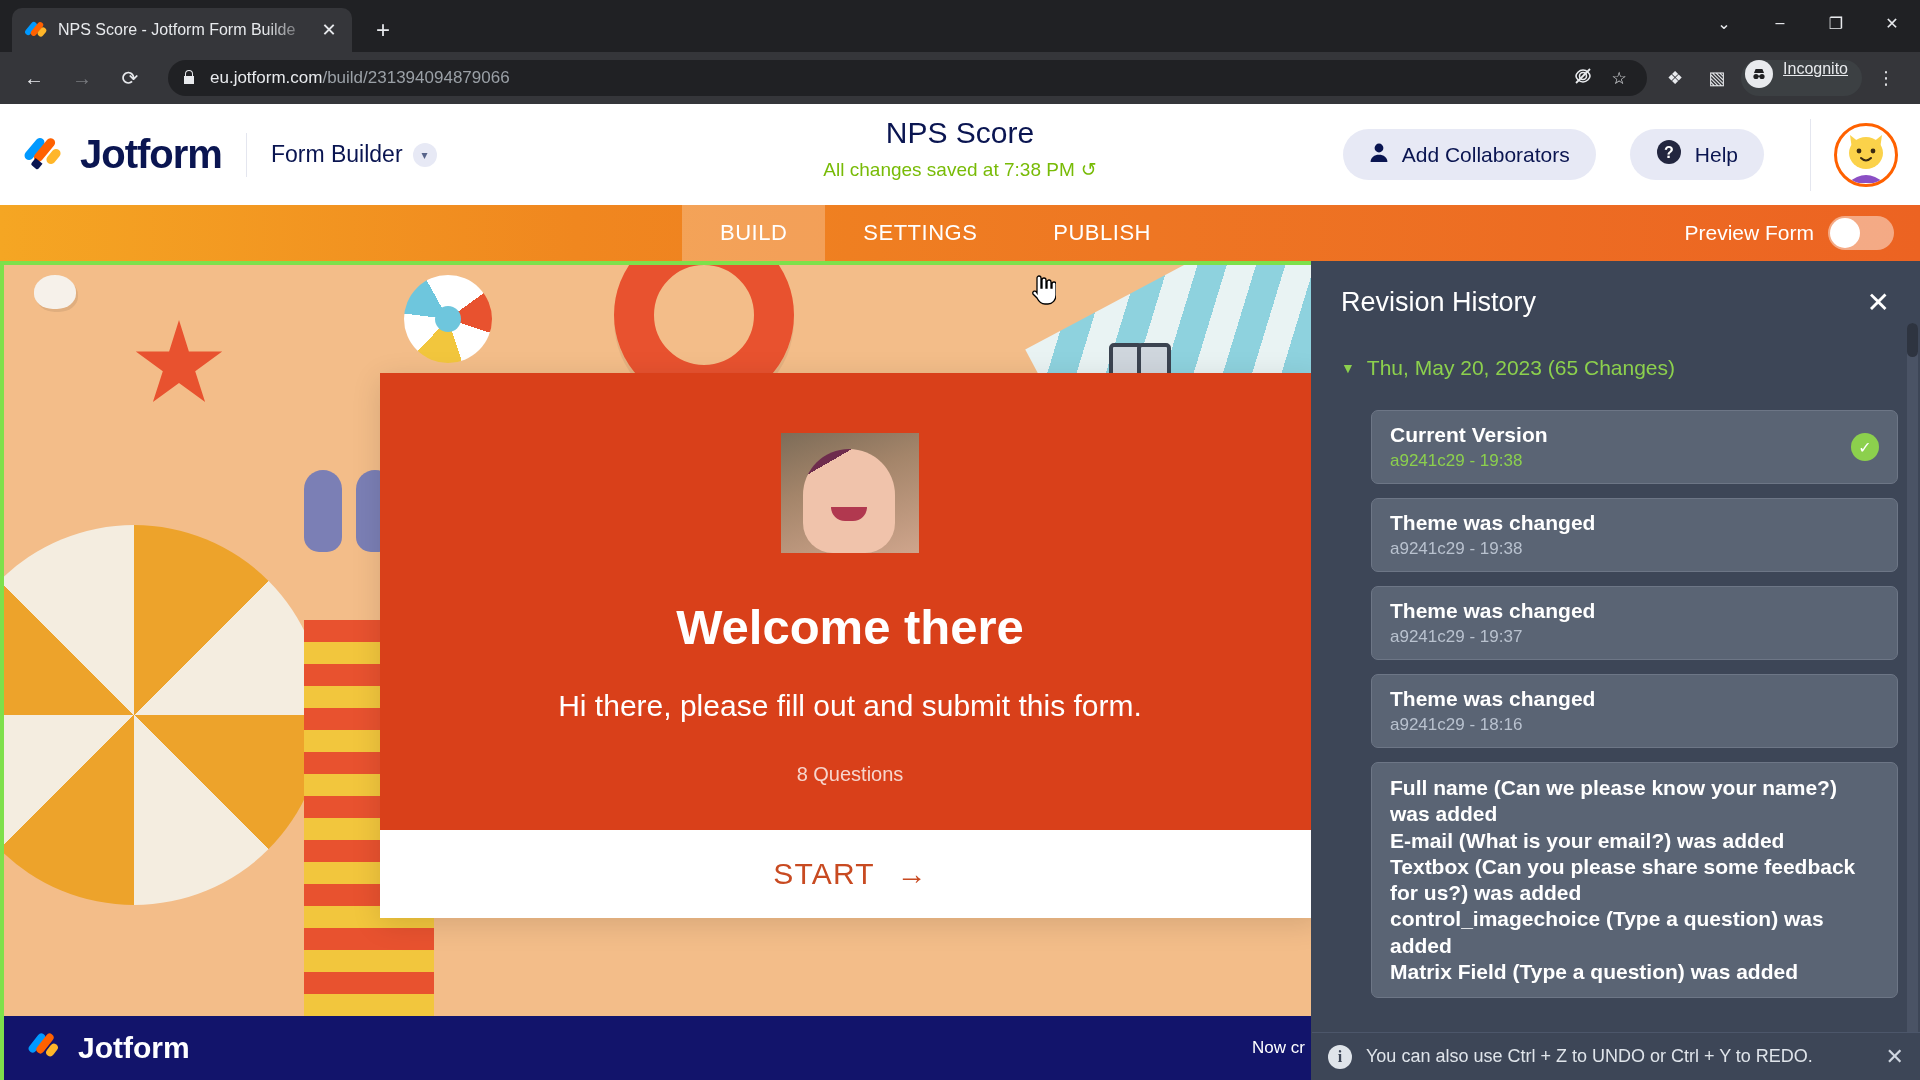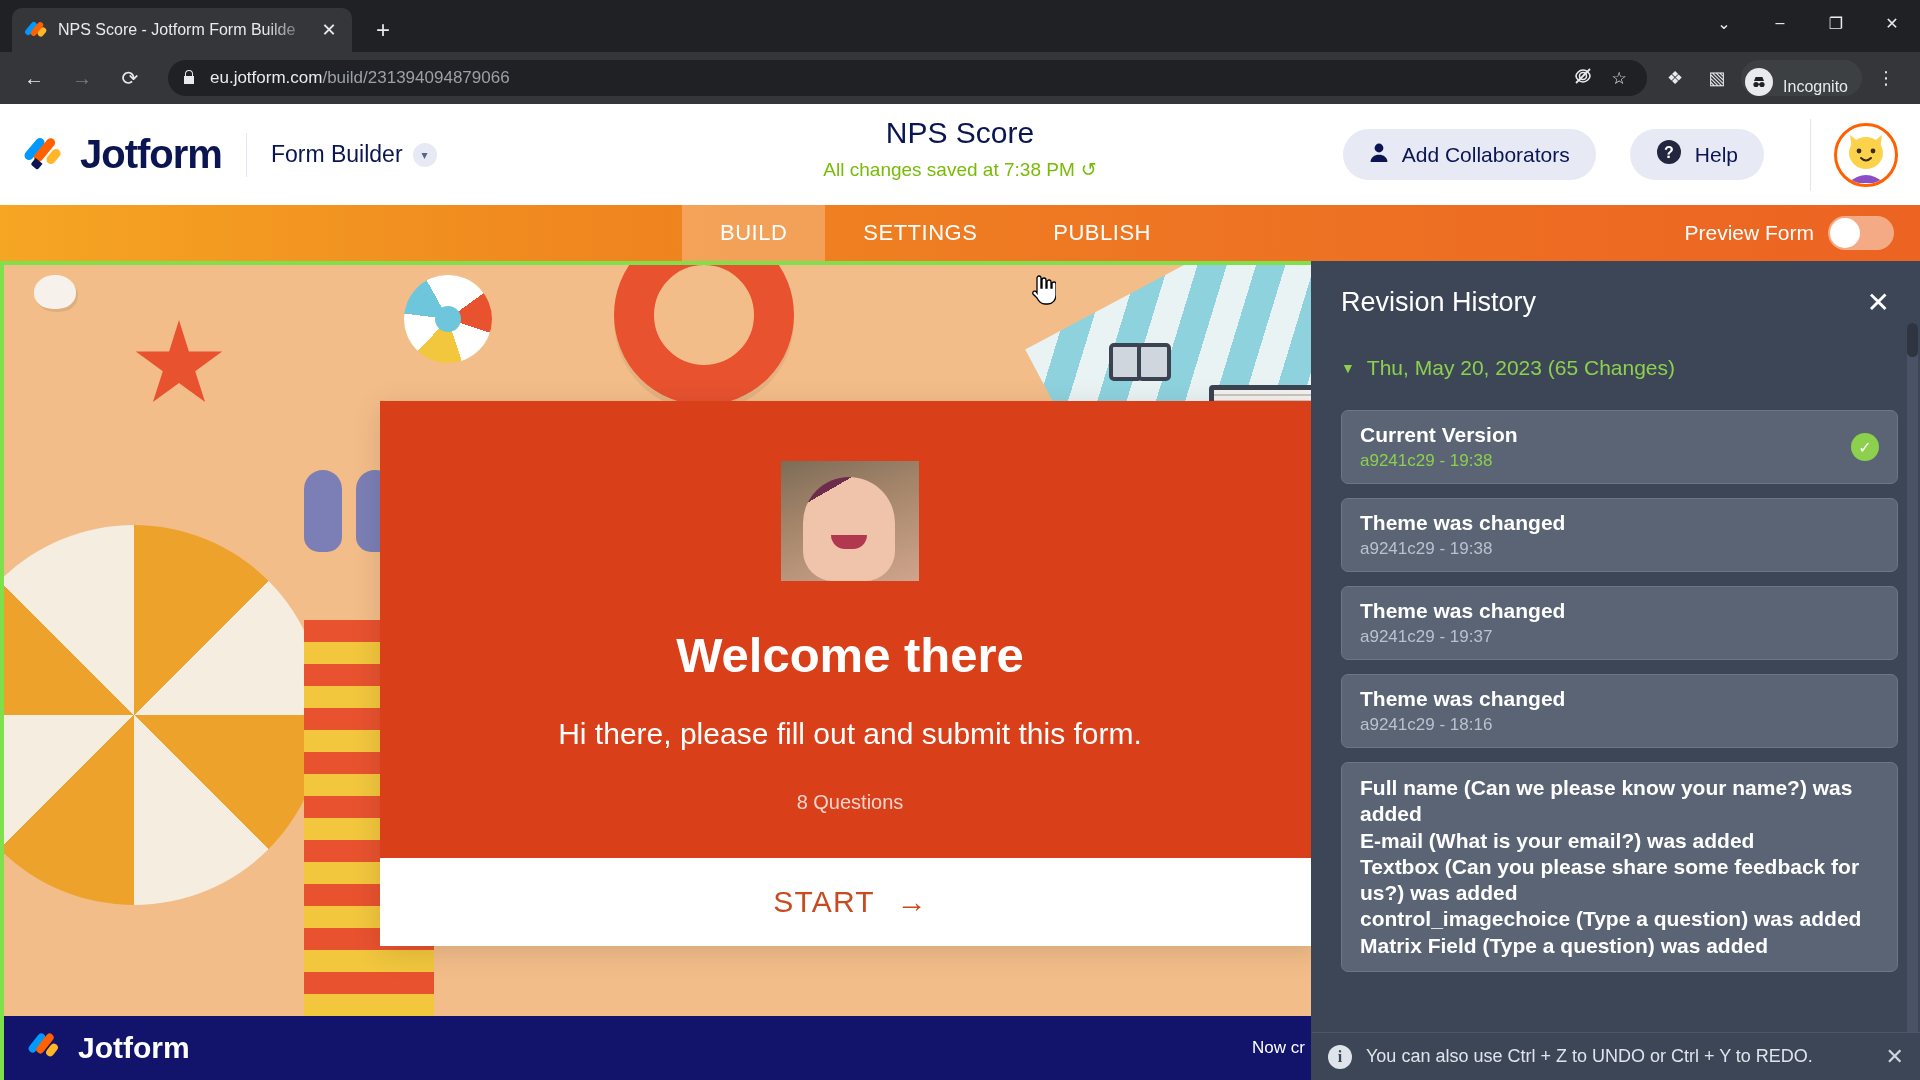--- a/index.html
+++ b/index.html
@@ -83,22 +83,22 @@
   .lock-icon { color: #e8eaed; font-size: 14px; margin-right: 14px; }
   .url { font-size: 17px; color: #9aa0a6; white-space: nowrap; }
   .url b { color: #e8eaed; font-weight: normal; }
   .omnibox-right { margin-left: auto; display: flex; align-items: center; gap: 8px; }
   .omni-icon { color: #e8eaed; font-size: 17px; width: 28px; text-align: center; }
   .toolbar-icons { display: flex; align-items: center; gap: 6px; padding-right: 6px; }
   .ext-icon { width: 36px; height: 36px; color: #e8eaed; display: flex;
               align-items: center; justify-content: center; font-size: 18px; }
   .incognito-chip {
     height: 36px; background: #3c4043; border-radius: 18px;
-    display: flex; align-items: flex-end; padding: 0 14px 0 4px; gap: 10px;
-    color: #e8eaed; font-size: 16px;
+    display: flex; align-items: flex-start; padding: 0 14px 0 4px; gap: 10px;
+    color: #e8eaed; font-size: 16px; text-decoration: underline;
   }
   .incog-avatar {
     width: 28px; height: 28px; border-radius: 50%; background: #e8eaed;
     display: flex; align-items: center; justify-content: center;
   }
 
   
   .page {
     position: absolute; top: 104px; left: 0; width: 1920px; height: 976px;
     background: #fff; overflow: hidden;
@@ -256,21 +256,21 @@
                  #f4ede0 37.5% 50%, #eda32b 50% 62.5%, #f4ede0 62.5% 75%,
                  #eda32b 75% 87.5%, #f4ede0 87.5% 100%);
   }
   .blanket {
     position: absolute; left: 300px; top: 355px; width: 130px; height: 430px;
     background: repeating-linear-gradient(#e8522f 0 22px, #f2c63d 22px 44px);
   }
 
   
   .form-card {
-    position: absolute; left: 376px; top: 136px; width: 940px;
+    position: absolute; left: 376px; top: 108px; width: 940px;
     z-index: 3; box-shadow: 0 6px 28px rgba(0,0,0,.12);
   }
   .form-card-body {
     background: #d9401a; padding: 60px 40px 44px;
     text-align: center;
   }
   .form-photo {
     width: 138px; height: 120px; margin: 0 auto 46px;
     background: linear-gradient(160deg,#7d6c58 0%, #a4856a 40%, #cfa58c 100%);
     position: relative; overflow: hidden;
@@ -320,21 +320,21 @@
   .rev-head {
     display: flex; align-items: center; padding: 26px 30px 0 30px;
   }
   .rev-title { font-size: 27px; font-weight: 500; }
   .rev-close { margin-left: auto; font-size: 28px; line-height: 1; color:#fff; }
   .rev-group {
     display: flex; align-items: center; gap: 12px;
     padding: 38px 30px 16px 30px; color: #8cd04d; font-size: 21px;
   }
   .caret { font-size: 14px; line-height: 1; }
-  .rev-list { padding: 14px 22px 0 30px; }
+  .rev-list { padding: 14px 22px 0 30px; margin-left: 30px; }
   .rev-item {
     background: #5a6474; border: 1px solid #6d7686; border-radius: 7px;
     padding: 12px 18px; margin-bottom: 14px;
     display: flex; align-items: center;
   }
   .rev-item-main { flex: 1; }
   .rev-item-title { font-size: 21px; font-weight: bold; color: #fff; }
   .rev-item-meta { font-size: 17px; color: #b9c2cf; margin-top: 4px; }
   .rev-item.current .rev-item-meta { color: #8cd04d; }
   .check-badge {

